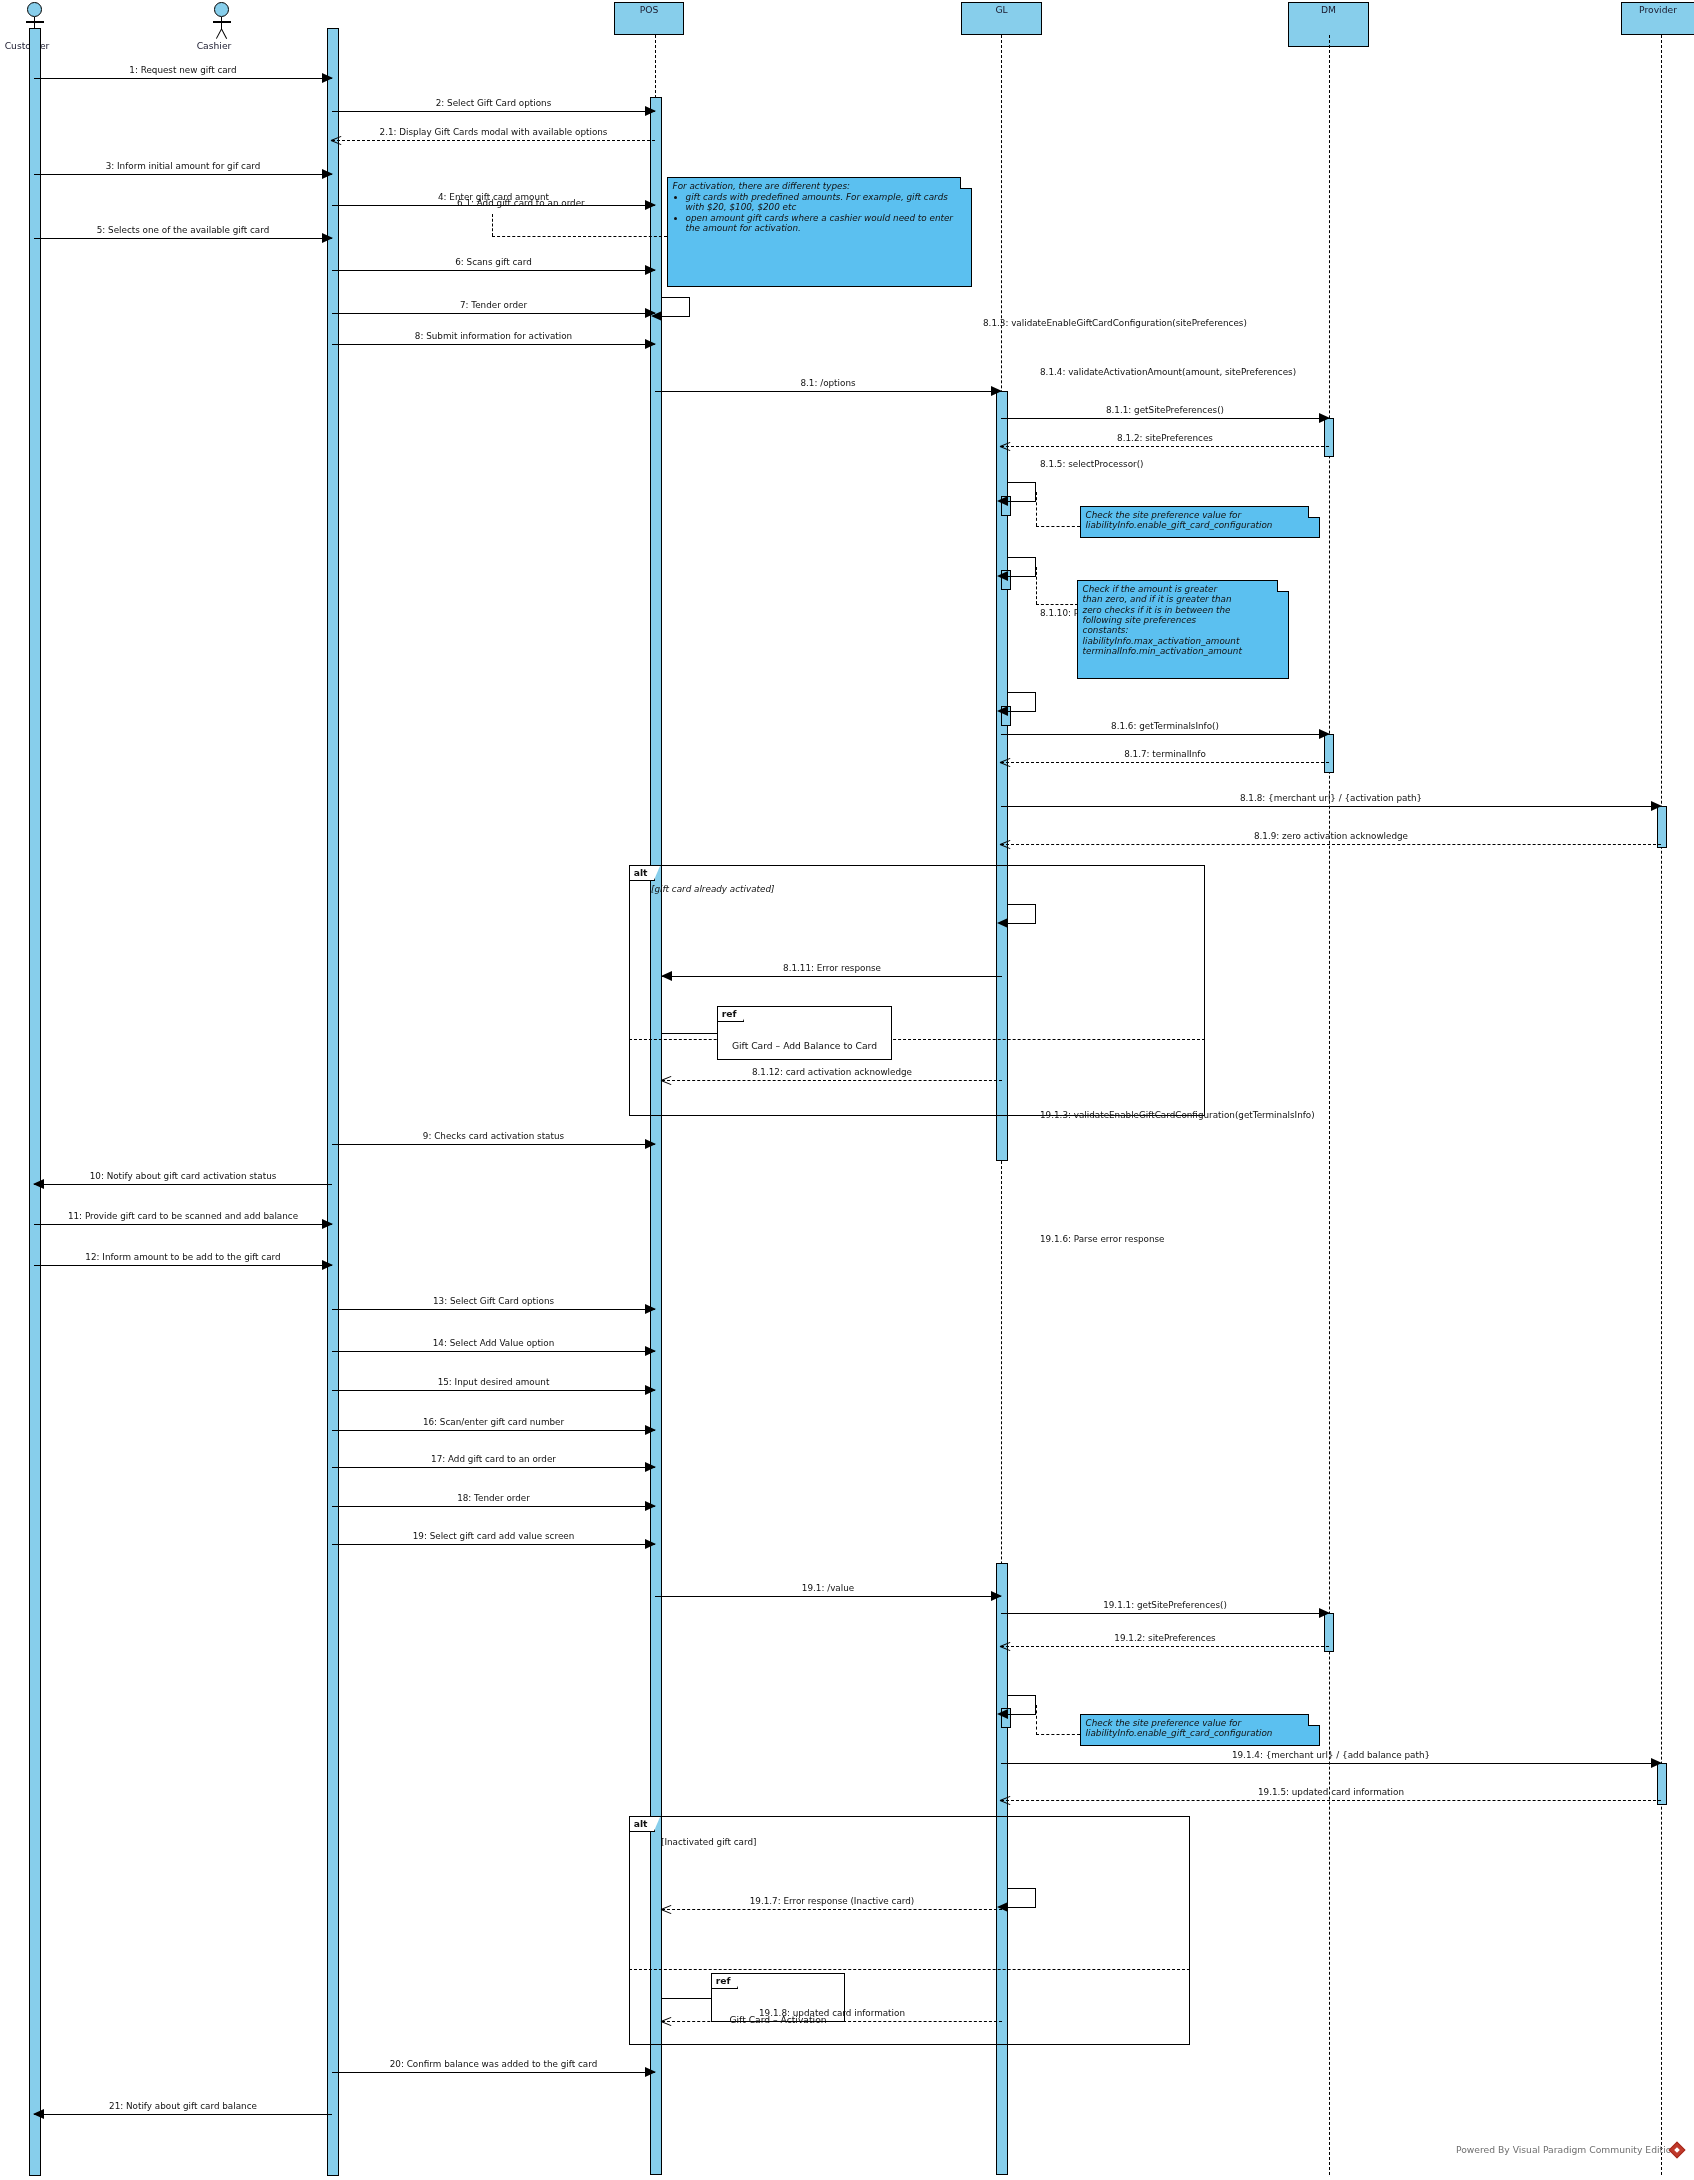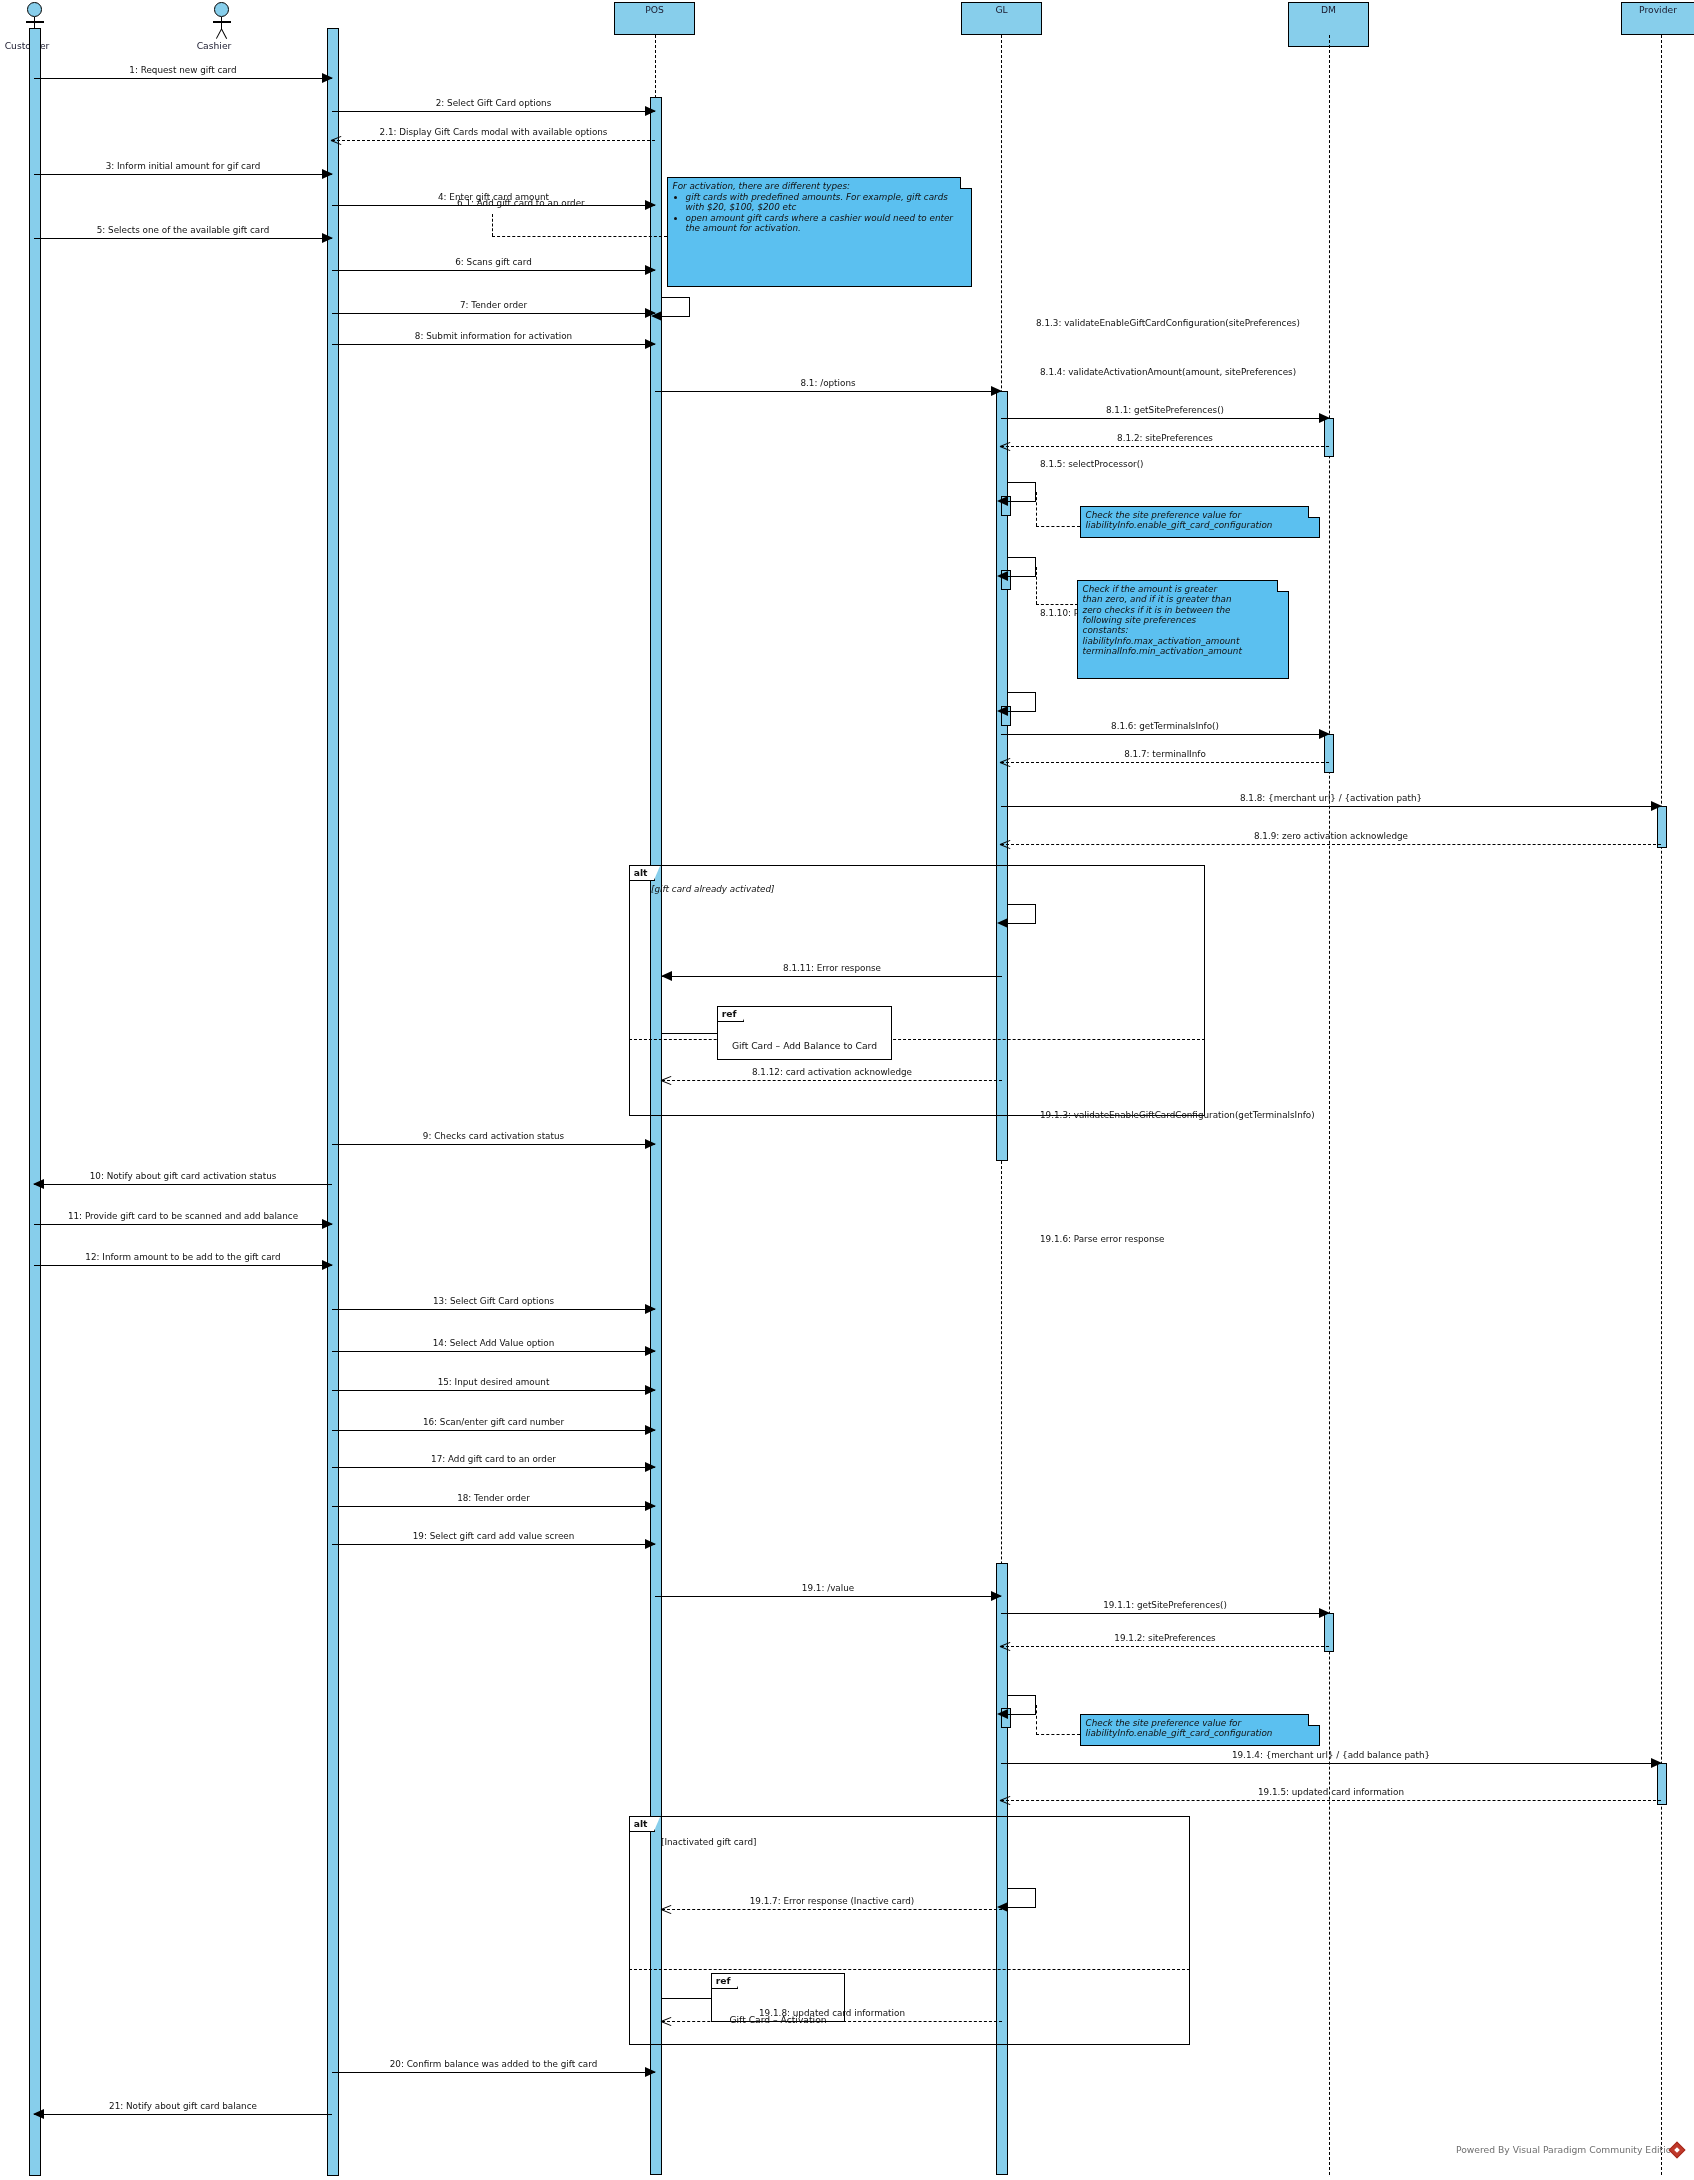--- a/index.html
+++ b/index.html
@@ -103,21 +103,21 @@
 
   <div class="actor" style="left:214px;top:1.8px;">
     <div class="head"></div>
     <div class="body"></div>
     <div class="arms"></div>
     <div class="legL"></div>
     <div class="legR"></div>
     <div class="nm">Cashier</div>
   </div>
 
-  <div class="objbox" style="left:614px;top:1.8px;width:81px;height:33px;">
+  <div class="objbox" style="left:614px;top:1.8px;width:70px;height:33px;">
     <span>POS</span>
   </div>
   <div class="objbox" style="left:961px;top:1.8px;width:81px;height:33px;">
     <span>GL</span>
   </div>
   <div class="objbox" style="left:1288px;top:1.8px;width:81px;height:45px;">
     <span>DM</span>
   </div>
   <div class="objbox" style="left:1621px;top:1.8px;width:74px;height:33px;">
     <span>Provider</span>
@@ -221,21 +221,21 @@
 
   <div class="msg dash" style="left:1001px;top:446px;width:328px;">
     <div class="line"></div>
     <div class="ohL"></div>
     <div class="lbl">8.1.2: sitePreferences</div>
   </div>
 
   <div class="self" style="left:1008px;top:482px;width:28px;height:20px;">
     <div class="sh"></div>
   </div>
-  <div class="selflbl" style="left:1036px;top:318px;">8.1.3: validateEnableGiftCardConfiguration(sitePreferences)</div>
+  <div class="selflbl" style="left:983px;top:318px;">8.1.3: validateEnableGiftCardConfiguration(sitePreferences)</div>
 
   <div class="self" style="left:1008px;top:557px;width:28px;height:20px;">
     <div class="sh"></div>
   </div>
   <div class="selflbl" style="left:1040px;top:367px;">8.1.4: validateActivationAmount(amount, sitePreferences)</div>
 
   <div class="self" style="left:1008px;top:692px;width:28px;height:20px;">
     <div class="sh"></div>
   </div>
   <div class="selflbl" style="left:1040px;top:459px;">8.1.5: selectProcessor()</div>

